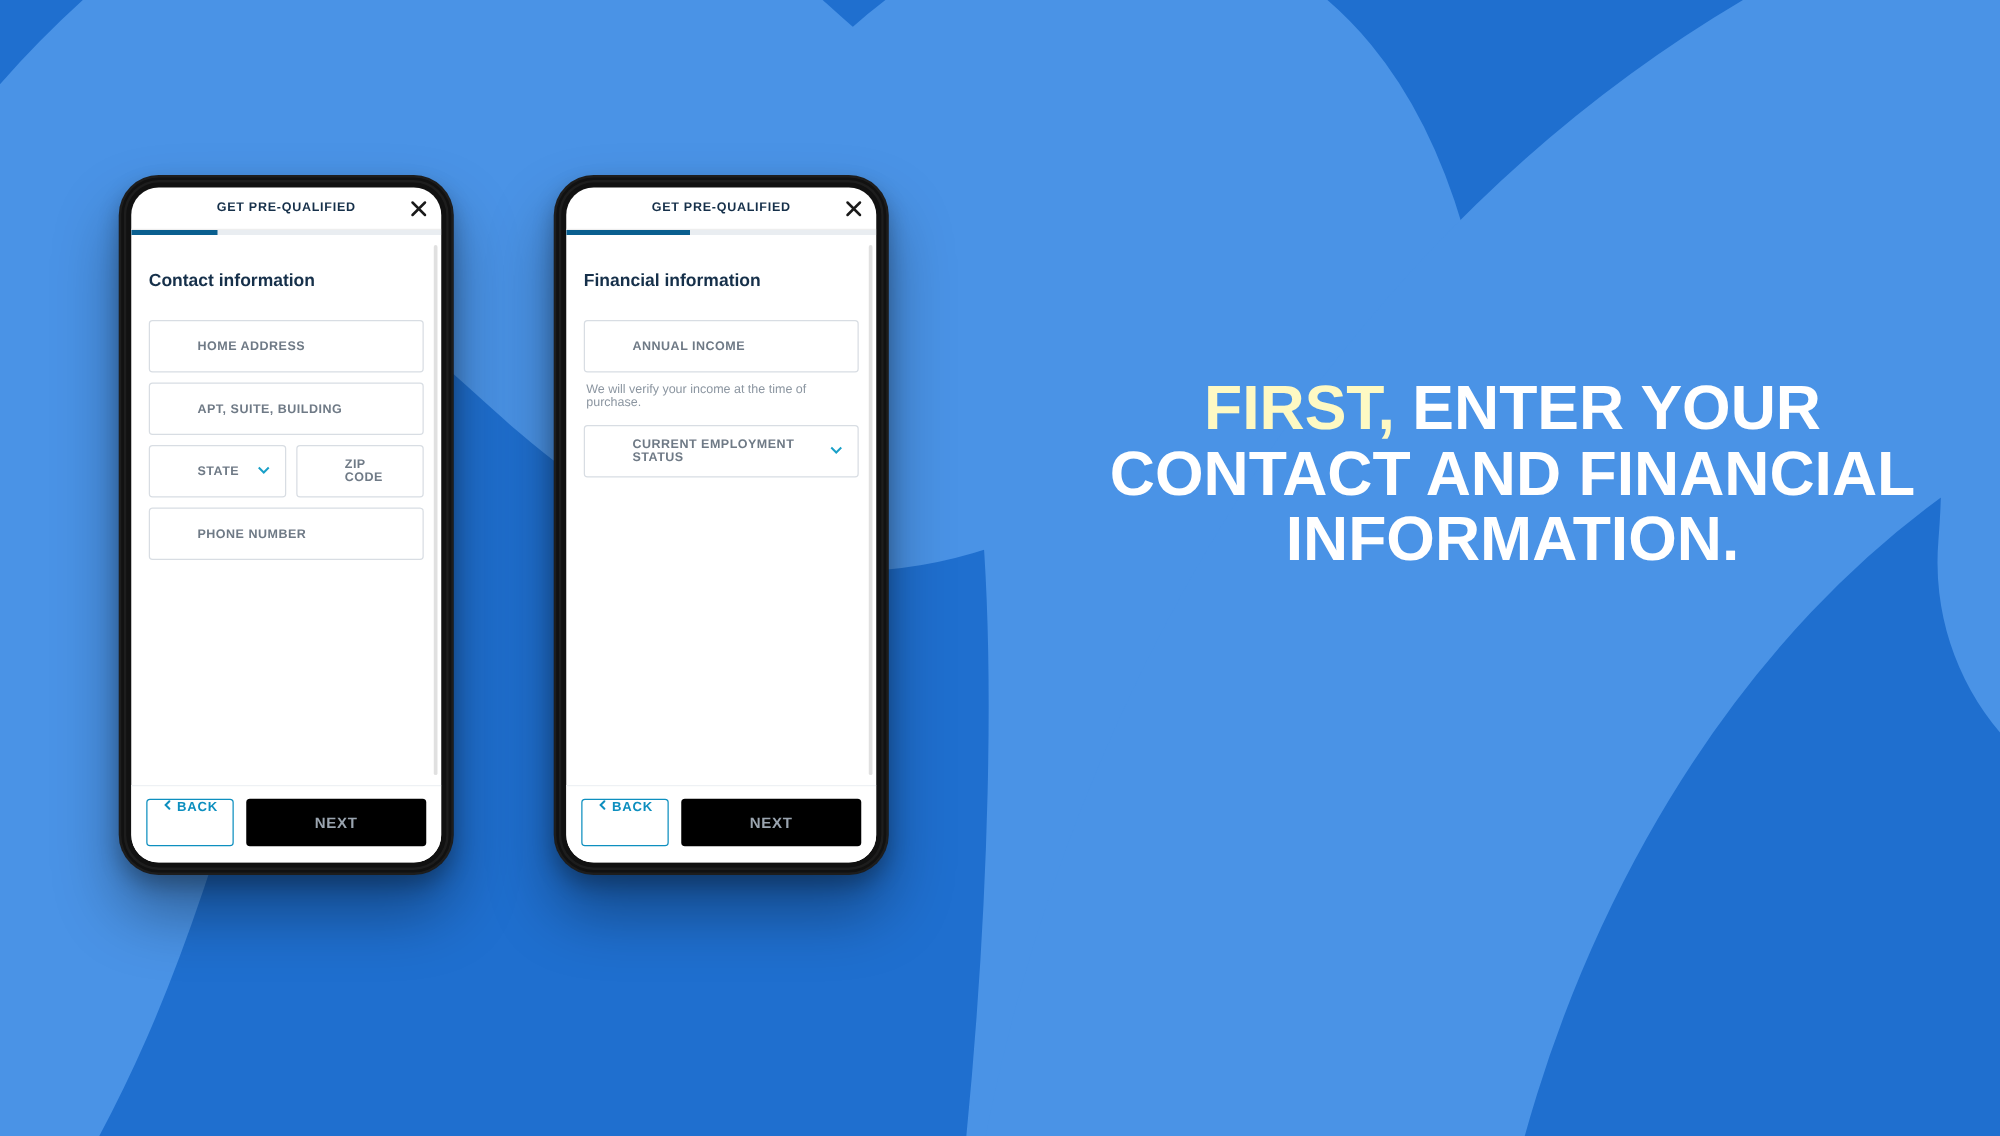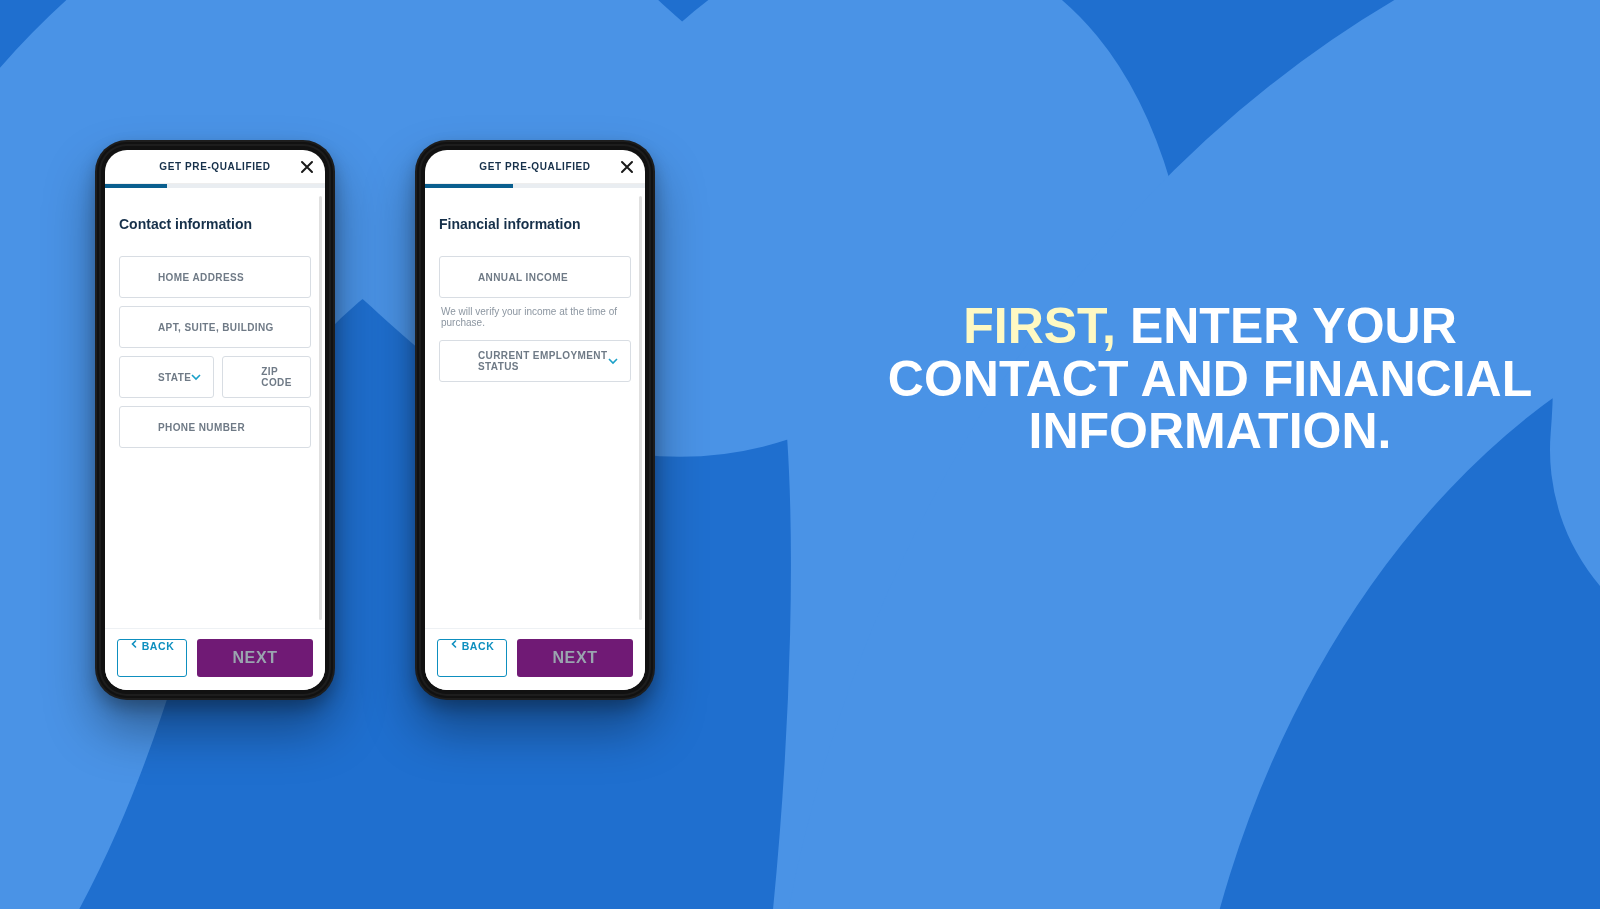--- a/index.html
+++ b/index.html
@@ -22,21 +22,21 @@
     height: 100%;
   }
   .phones {
     position: absolute;
     left: 95px;
     top: 140px;
     display: flex;
     gap: 80px;
   }
   .phone {
-    width: 240px;
+    width: 268px;
     height: 560px;
     border-radius: 32px;
     background: #111;
     padding: 10px;
     box-shadow:
       0 30px 50px rgba(0,0,0,0.35),
       0 8px 16px rgba(0,0,0,0.25),
       inset 0 0 0 2px rgba(255,255,255,0.05);
     position: relative;
   }
@@ -165,24 +165,24 @@
     cursor: pointer;
   }
   .btn-next {
     flex: 1;
     height: 38px;
     border-radius: 3px;
     display: flex;
     align-items: center;
     justify-content: center;
     color: #9aa4af;
-    font-size: 16px;
+    font-size: 12px;
     font-weight: 700;
     letter-spacing: 0.6px;
-    background: #701a75;
+    background: #000000;
     cursor: not-allowed;
   }
   .thin-scroll {
     position: absolute;
     right: 3px;
     top: 8px;
     bottom: 8px;
     width: 3px;
     border-radius: 2px;
     background: rgba(0,0,0,0.12);

